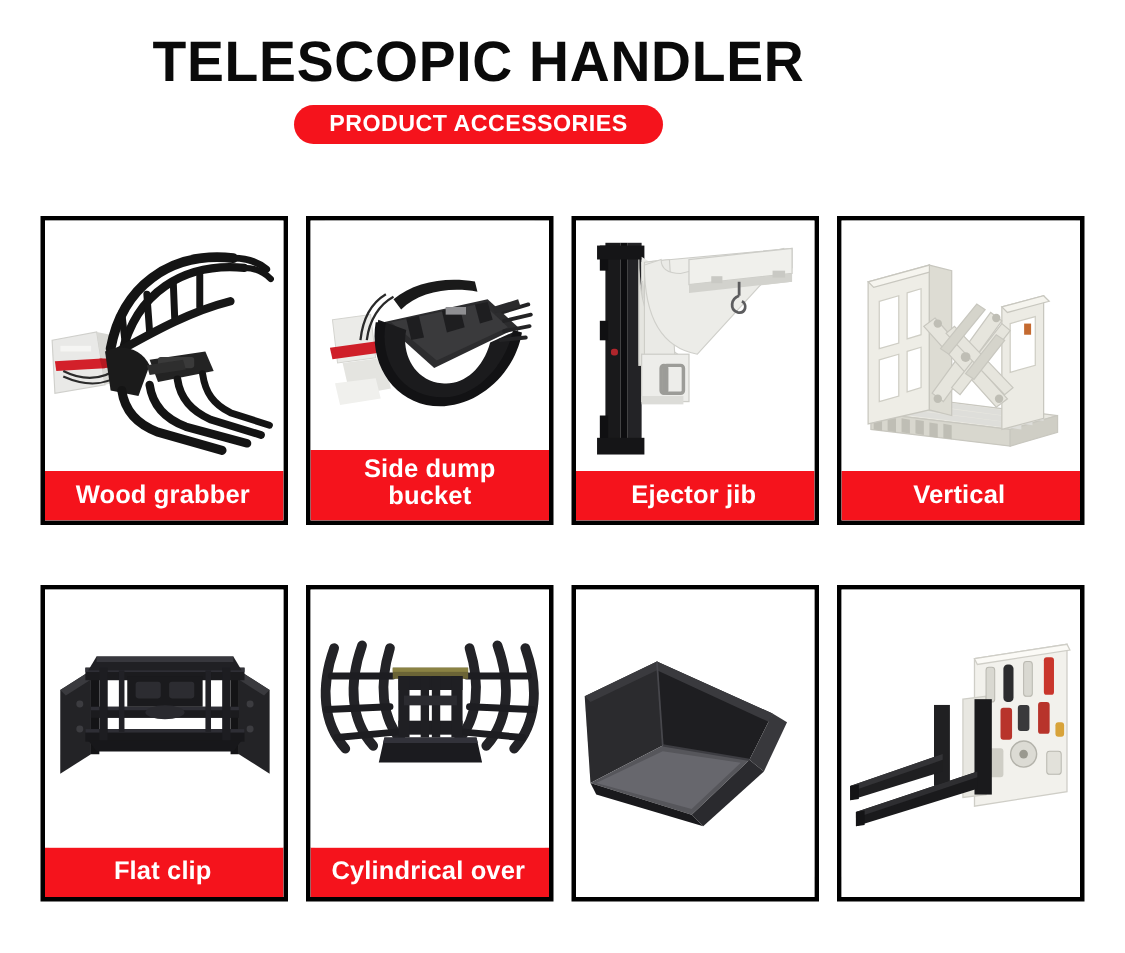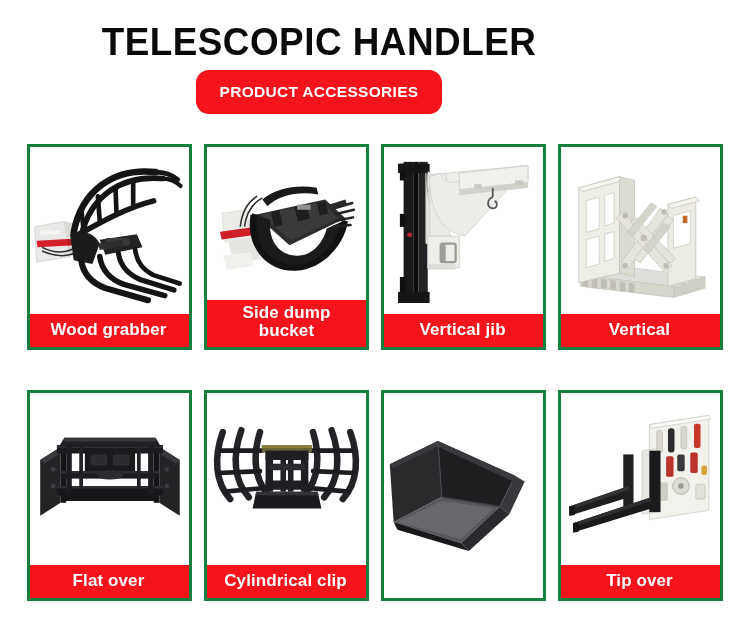--- a/index.html
+++ b/index.html
@@ -39,41 +39,41 @@
   }
   .subtitle-pill {
     display: inline-block;
     background: #F5131C;
     color: #ffffff;
     font-size: 15.5px;
     font-weight: 600;
     letter-spacing: 0.3px;
     line-height: 26px;
     height: 26px;
-    padding: 9px 24px;
+    padding: 0 24px;
     border-radius: 13px;
     white-space: nowrap;
   }
 
   
   .grid {
     position: absolute;
     left: 27px;
     top: 128px;
     width: 696px;
     display: grid;
     grid-template-columns: repeat(4, 165px);
     grid-template-rows: 222px 227px;
     column-gap: 12px;
     row-gap: 24px;
   }
 
   .card {
     position: relative;
-    border: 3px solid #15803d;
+    border: 3px solid #000000;
     background: #ffffff;
     box-sizing: border-box;
     overflow: hidden;
     display: flex;
     flex-direction: column;
     margin-top: 16px;
   }
   .card-image {
     flex: 1 1 auto;
     position: relative;
@@ -263,21 +263,21 @@
         </g>
 
         <g>
           <rect x="44" y="96" width="34" height="34" fill="#ededea" stroke="#cdcdc8" stroke-width="0.9"></rect>
           <rect x="58" y="104" width="4" height="20" rx="2" fill="none" stroke="#9c9c98" stroke-width="2.5"></rect>
           <rect x="60" y="104" width="14" height="20" rx="2" fill="none" stroke="#9c9c98" stroke-width="2.5"></rect>
           <rect x="44" y="126" width="30" height="6" fill="#dcdcd8"></rect>
         </g>
       </svg>
     </div>
-    <div class="card-label">Vertical jib</div>
+    <div class="card-label">Ejector jib</div>
   </div>
 
   <div class="card">
     <div class="card-image">
       <svg class="art" viewBox="0 0 165 180">
         <rect width="165" height="180" fill="#fff"></rect>
         <g stroke="#c8c7bf" stroke-width="0.9">
 
           <path d="M18 138 L118 150 L152 140 L56 128 Z" fill="#e9e8e1"></path>
           <path d="M18 138 L18 150 L118 162 L118 150 Z" fill="#d8d7ce"></path>
@@ -372,21 +372,21 @@
         <ellipse cx="83" cy="88" rx="14" ry="5" fill="#2a2a2f"></ellipse>
 
         <rect x="36" y="56" width="6" height="54" fill="#1d1d21"></rect>
         <rect x="124" y="56" width="6" height="54" fill="#1d1d21"></rect>
         <rect x="50" y="58" width="4" height="44" fill="#212126"></rect>
         <rect x="112" y="58" width="4" height="44" fill="#212126"></rect>
 
         <path d="M28 108 L138 108 L132 116 L34 116 Z" fill="#17171a"></path>
       </svg>
     </div>
-    <div class="card-label">Flat over</div>
+    <div class="card-label">Flat clip</div>
   </div>
 
   <div class="card">
     <div class="card-image">
       <svg class="art" viewBox="0 0 165 185">
         <rect width="165" height="185" fill="#fff"></rect>
 
         <g fill="none" stroke="#232327" stroke-width="7" stroke-linecap="round">
           <path d="M14 42 C 4 70, 6 96, 22 114"></path>
           <path d="M34 40 C 24 68, 26 94, 42 112"></path>
@@ -419,21 +419,21 @@
           <rect x="98" y="62" width="8" height="44"></rect>
           <rect x="76" y="62" width="6" height="44"></rect>
           <rect x="84" y="62" width="6" height="44"></rect>
         </g>
         <rect x="64" y="76" width="38" height="7" fill="#2b2b30"></rect>
 
         <path d="M50 106 L116 106 L120 124 L46 124 Z" fill="#1b1b1f"></path>
         <path d="M50 106 L116 106 L117 110 L49 110 Z" fill="#32323a"></path>
       </svg>
     </div>
-    <div class="card-label">Cylindrical clip</div>
+    <div class="card-label">Cylindrical over</div>
   </div>
 
   <div class="card">
     <div class="card-image">
       <svg class="art" viewBox="0 0 165 185">
         <rect width="165" height="185" fill="#fff"></rect>
 
         <path d="M6 60 L56 36 L60 94 L10 120 Z" fill="#2b2b2e"></path>
 
         <path d="M56 36 L136 72 L120 104 L60 94 Z" fill="#1e1e21"></path>
@@ -485,16 +485,15 @@
 
         <path d="M10 140 L94 112 L94 124 L10 150 Z" fill="#1a1a1c"></path>
         <path d="M10 140 L94 112 L94 116 L10 144 Z" fill="#2e2e31"></path>
         <path d="M6 122 L70 100 L70 112 L6 132 Z" fill="#1f1f21"></path>
         <path d="M6 122 L70 100 L70 104 L6 126 Z" fill="#333336"></path>
 
         <path d="M6 122 L12 121 L12 131 L6 132 Z" fill="#141416"></path>
         <path d="M10 140 L16 139 L16 149 L10 150 Z" fill="#141416"></path>
       </svg>
     </div>
-    <div class="card-label">Tip over</div>
   </div>
 
 </div>
 
 </body></html>

